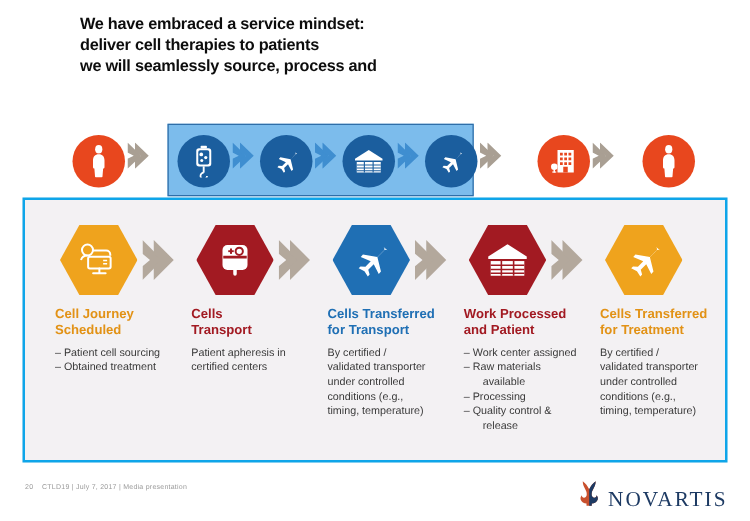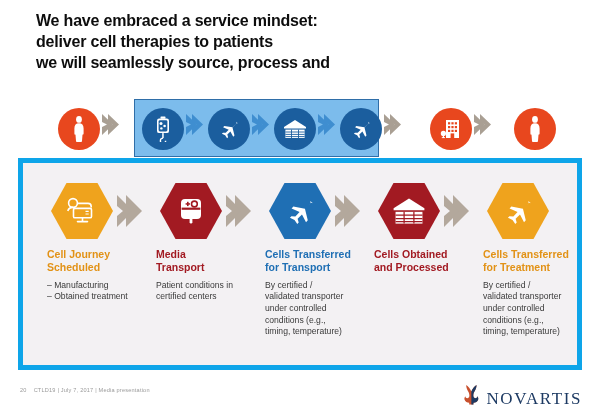--- a/index.html
+++ b/index.html
@@ -9,24 +9,24 @@
     height: 417px;
     background: #ffffff;
     font-family: "Liberation Sans", sans-serif;
     overflow: hidden;
     position: relative;
   }
 
   
   .slide-title {
     position: absolute;
-    left: 36px;
+    left: 64px;
     top: 10px;
     width: 520px;
-    font-size: 16px;
+    font-size: 13px;
     font-weight: bold;
     line-height: 1.32;
     color: #0d0d0d;
     letter-spacing: -0.2px;
   }
   .slide-title .tl { display: block; white-space: nowrap; }
 
   
   .top-strip {
     position: absolute;
@@ -74,21 +74,21 @@
   .arrow svg { display: block; }
 
   
   .panel {
     position: absolute;
     left: 18px;
     top: 158px;
     width: 564px;
     height: 212px;
     background: #f3f1f3;
-    border: 5px solid #0ea5e9;
+    border: 2px solid #0ea5e9;
   }
 
   .stage {
     position: absolute;
     top: 20px;
     width: 104px;
   }
   .hexwrap {
     position: relative;
     width: 62px;
@@ -324,21 +324,21 @@
             <path d="M0 0 L16 16 L0 32 L0 21 L6 16 L0 11 Z" fill="#b3a89c"></path>
             <path d="M9 0 L25 16 L9 32 L9 21 L15 16 L9 11 Z" fill="#b3a89c"></path>
           </svg>
       </div>
     </div>
     <div class="stage-head c-amber">
       <span>Cell Journey</span><br>
       <span>Scheduled</span>
     </div>
     <div class="stage-body">
-      <span class="bl">– Manufacturing</span>
+      <span class="bl">– Patient cell sourcing</span>
       <span class="bl">– Obtained treatment</span>
     </div>
   </div>
 
   <div class="stage" style="left:131px;">
     <div class="hexwrap">
       <div class="hex dred">
         <svg width="30" height="32" viewBox="0 0 30 32" fill="#ffffff">
           <rect x="5" y="4" width="20" height="20" rx="4"></rect>
           <path d="M13.6 24 h2.8 v3.2 a1.4 1.4 0 0 1-2.8 0z"></path>
@@ -351,25 +351,25 @@
         </svg>
       </div>
       <div class="hex-arrow">
         <svg width="28" height="32" viewBox="0 0 28 32">
             <path d="M0 0 L16 16 L0 32 L0 21 L6 16 L0 11 Z" fill="#b3a89c"></path>
             <path d="M9 0 L25 16 L9 32 L9 21 L15 16 L9 11 Z" fill="#b3a89c"></path>
           </svg>
       </div>
     </div>
     <div class="stage-head c-dred">
-      <span>Media</span><br>
+      <span>Cells</span><br>
       <span>Transport</span>
     </div>
     <div class="stage-body">
-      <span class="pl">Patient conditions in
+      <span class="pl">Patient apheresis in
 certified centers</span>
     </div>
   </div>
 
   <div class="stage" style="left:240px;">
     <div class="hexwrap">
       <div class="hex blue">
         <svg width="36" height="34" viewBox="0 0 24 24" fill="#ffffff">
           <path d="M22.4 9.6c-.4-.7-1.3-.9-2-.5l-4.6 2.4-7.3-3.9-1.6.9 4.6 4.1-3.8 2-2.6-1-1.3.7 2.6 2.5.9 3.4 1.3-.7.1-2.8 3.9-2 1 6.1 1.6-.9.6-8.3 4.6-2.4c.7-.4.9-1.3.5-2z" transform="rotate(-18 12 12)"></path>
         </svg>
@@ -410,22 +410,30 @@
         </svg>
       </div>
       <div class="hex-arrow">
         <svg width="28" height="32" viewBox="0 0 28 32">
             <path d="M0 0 L16 16 L0 32 L0 21 L6 16 L0 11 Z" fill="#b3a89c"></path>
             <path d="M9 0 L25 16 L9 32 L9 21 L15 16 L9 11 Z" fill="#b3a89c"></path>
           </svg>
       </div>
     </div>
     <div class="stage-head c-dred">
-      <span>Cells Obtained</span><br>
-      <span>and Processed</span>
+      <span>Work Processed</span><br>
+      <span>and Patient</span>
+    </div>
+    <div class="stage-body">
+      <span class="bl">– Work center assigned</span>
+      <span class="bl">– Raw materials
+   available</span>
+      <span class="bl">– Processing</span>
+      <span class="bl">– Quality control &amp;
+   release</span>
     </div>
   </div>
 
   <div class="stage" style="left:458px;">
     <div class="hexwrap">
       <div class="hex amber">
         <svg width="36" height="34" viewBox="0 0 24 24" fill="#ffffff">
           <path d="M22.4 9.6c-.4-.7-1.3-.9-2-.5l-4.6 2.4-7.3-3.9-1.6.9 4.6 4.1-3.8 2-2.6-1-1.3.7 2.6 2.5.9 3.4 1.3-.7.1-2.8 3.9-2 1 6.1 1.6-.9.6-8.3 4.6-2.4c.7-.4.9-1.3.5-2z" transform="rotate(-18 12 12)"></path>
         </svg>
       </div>

